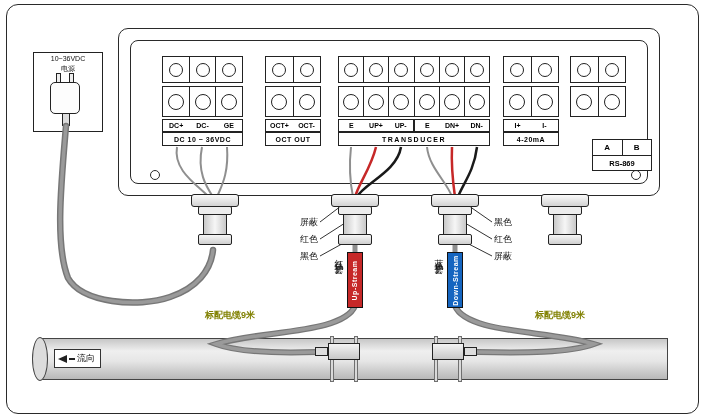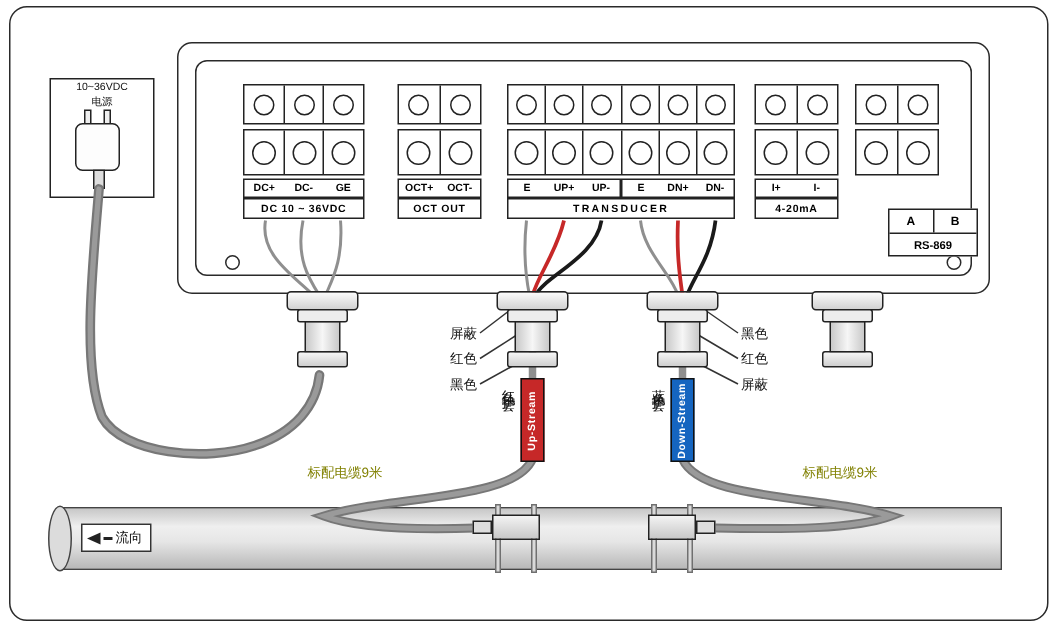--- a/index.html
+++ b/index.html
@@ -24,21 +24,21 @@
   .plugneck{left:62px;top:113px;width:8px;height:13px;border:1px solid #222;background:#ddd;z-index:1;}
   .gland{width:48px;display:flex;flex-direction:column;align-items:center;z-index:3;}
   .gf1{width:46px;height:11px;border:1px solid #222;border-radius:3px;background:linear-gradient(#fbfbfb,#d2d2d2);}
   .gf2{width:32px;height:7px;border:1px solid #222;border-radius:2px;background:#ececec;margin-top:-1px;}
   .gbody{width:22px;height:19px;border:1px solid #222;background:linear-gradient(90deg,#c9c9c9,#f6f6f6 50%,#c9c9c9);margin-top:-1px;}
   .gnut{width:32px;height:9px;border:1px solid #222;border-radius:2px;background:linear-gradient(#f6f6f6,#cfcfcf);margin-top:-1px;}
   .sleeve{width:16px;height:56px;border:1px solid #111;z-index:3;display:flex;align-items:center;justify-content:center;}
   .sleeve .rot{transform:rotate(-90deg);white-space:nowrap;font-size:7px;font-weight:bold;color:#fff;letter-spacing:.5px;}
   .vlabel{writing-mode:vertical-rl;text-orientation:upright;font-size:9px;letter-spacing:2px;color:#111;z-index:4;}
   .wlabel{font-size:9px;color:#111;z-index:4;white-space:nowrap;}
-  .note{font-size:9px;font-weight:normal;z-index:4;text-align:center;white-space:nowrap;}
+  .note{font-size:9px;font-weight:bold;z-index:4;text-align:center;white-space:nowrap;}
   .pipe{left:40px;top:338px;width:628px;height:42px;border:1.5px solid #444;background:linear-gradient(180deg,#c7c7c7 0%,#efefef 30%,#e6e6e6 55%,#b8b8b8 100%);z-index:1;}
   .pipecap{left:32px;top:337px;width:16px;height:44px;border:1.5px solid #444;border-radius:50%;background:#dcdcdc;z-index:1;}
   .flowbox{left:54px;top:349px;width:47px;height:19px;border:1px solid #333;background:#fff;z-index:2;display:flex;align-items:center;gap:2px;padding-left:3px;}
   .arrow-left{width:0;height:0;border-top:4.5px solid transparent;border-bottom:4.5px solid transparent;border-right:9px solid #222;}
   .arrow-tail{width:6px;height:2px;background:#222;}
   .flowtxt{font-size:9px;color:#111;}
   .strap{width:4px;height:46px;top:336px;background:#d9d9d9;border:1px solid #707070;z-index:3;}
   .xbody{width:32px;height:17px;border:1px solid #222;background:linear-gradient(#f3f3f3,#c8c8c8);z-index:4;}
   .xconn{width:13px;height:9px;border:1px solid #222;background:#ddd;z-index:4;}
 </style>

